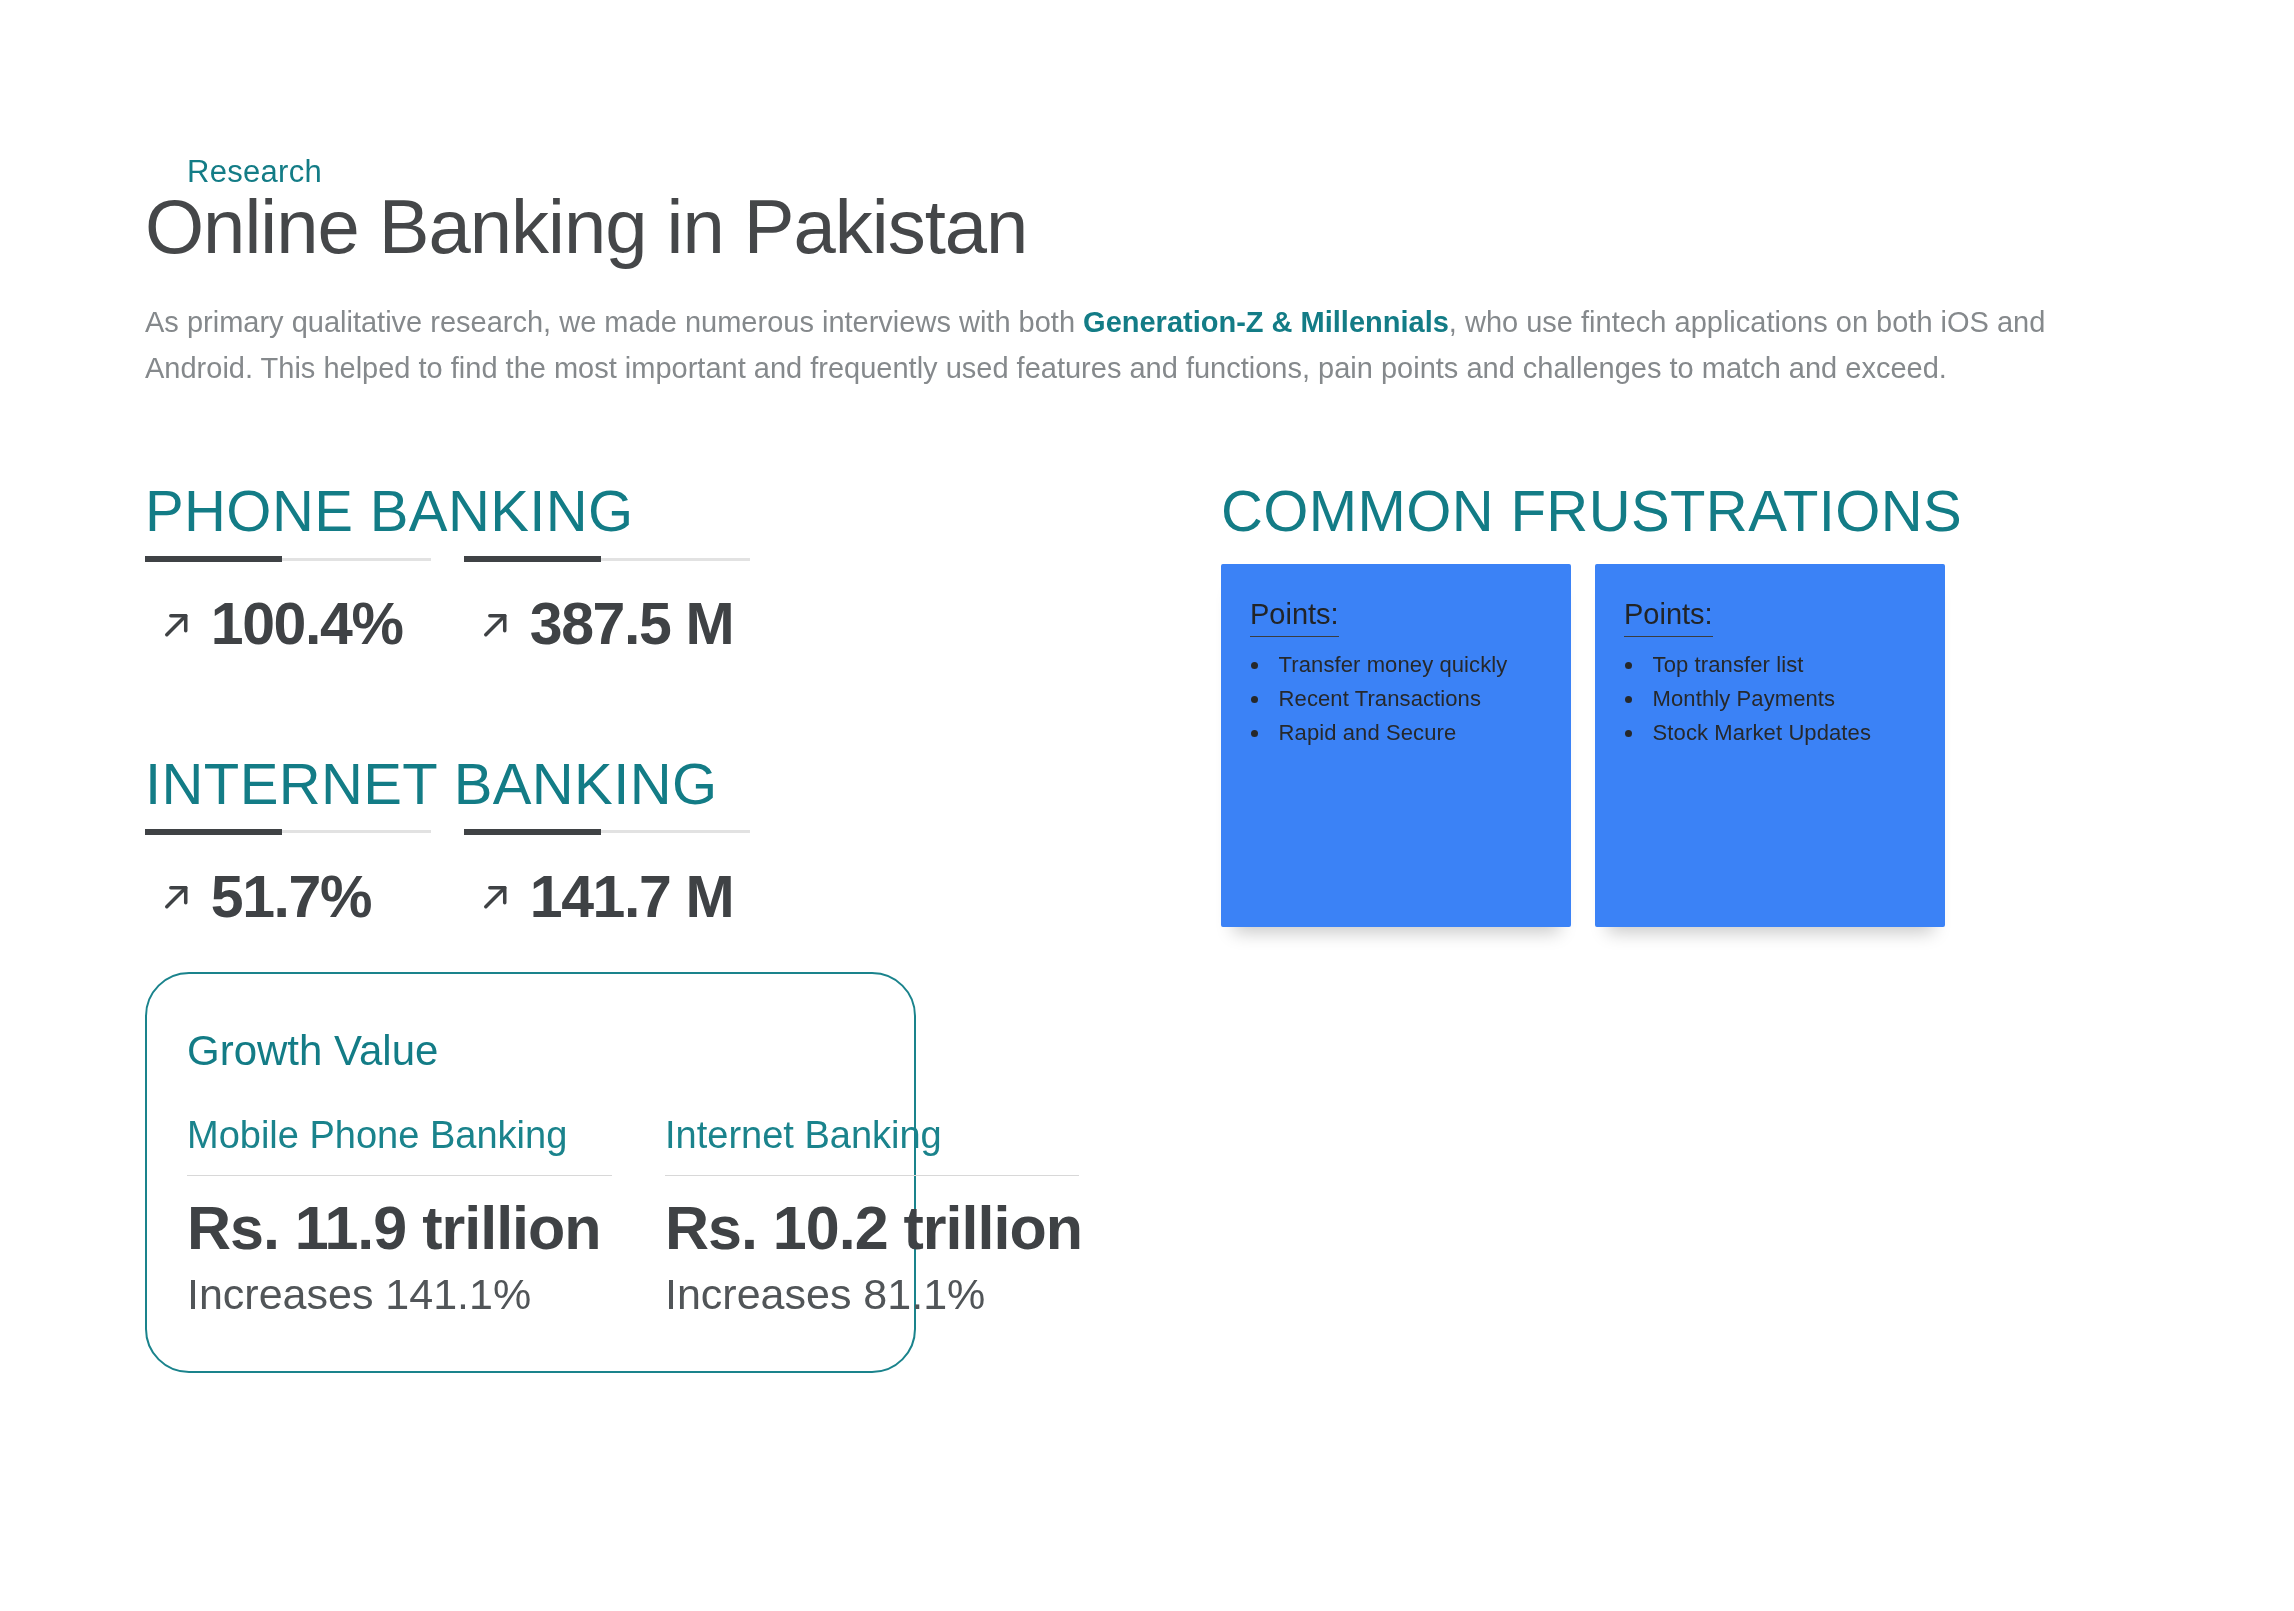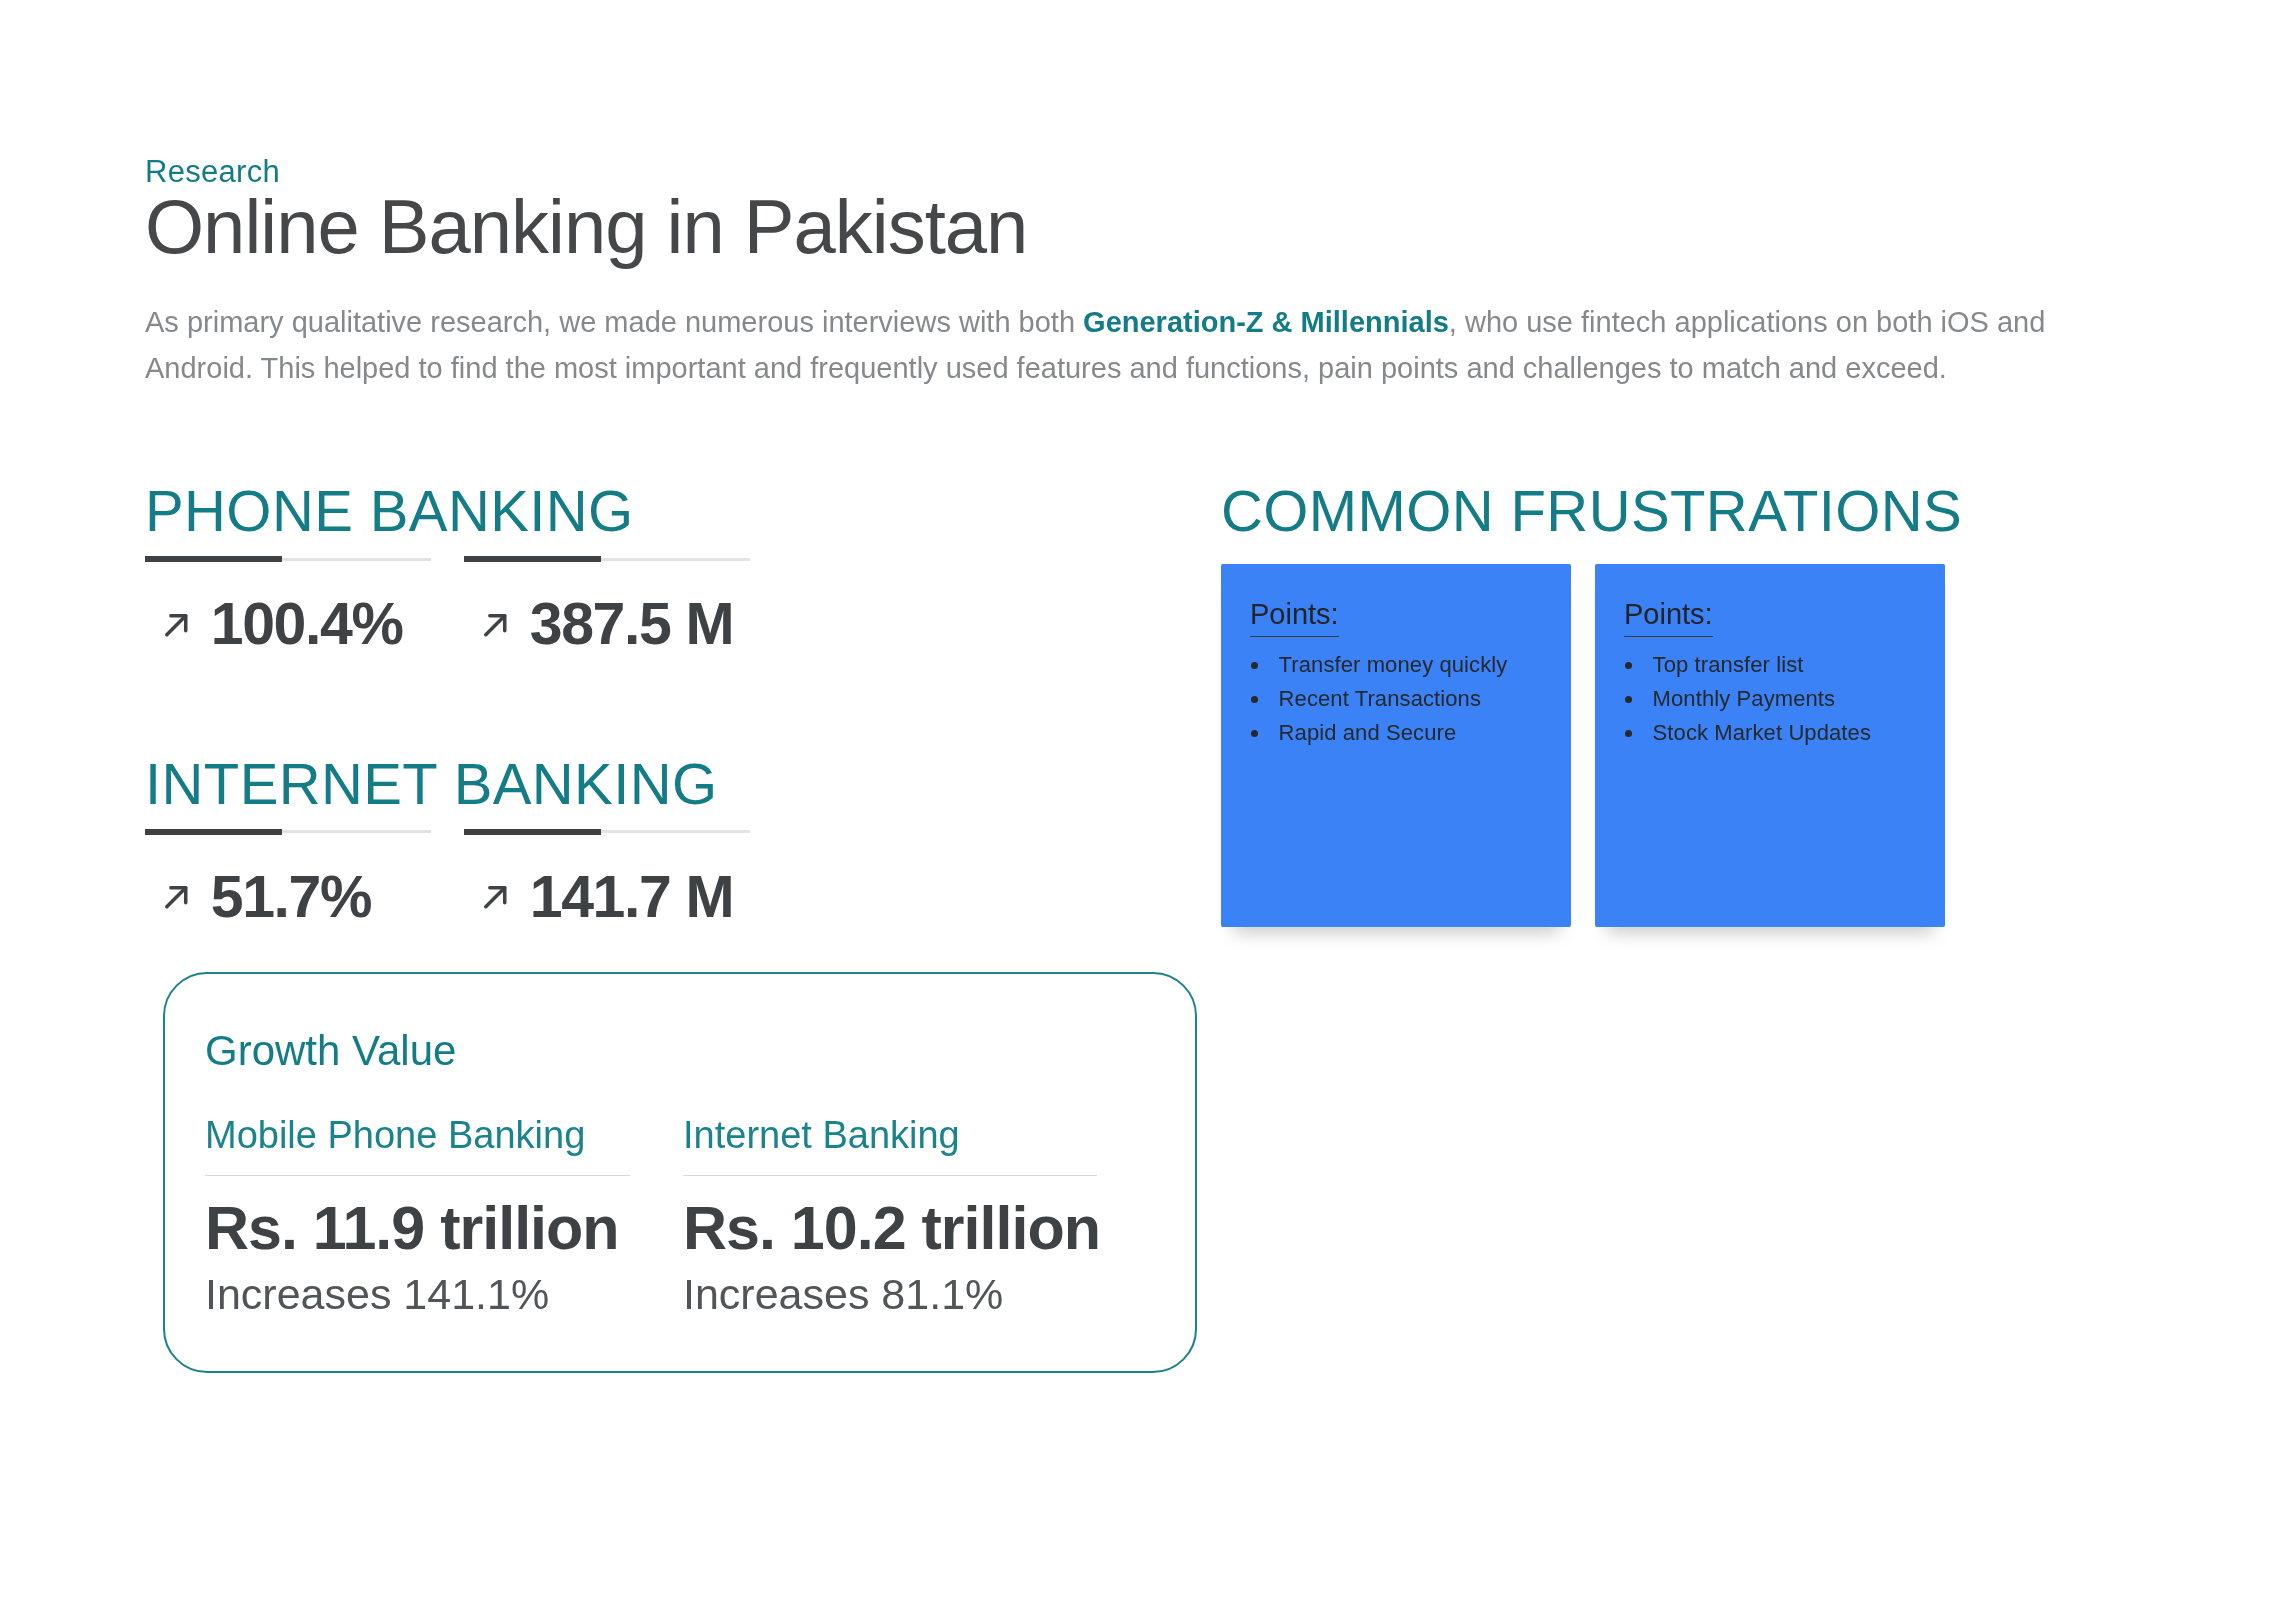--- a/index.html
+++ b/index.html
@@ -6,21 +6,21 @@
   html,body { background:#ffffff; }
   body {
     width:2294px; height:1612px; overflow:hidden;
     font-family:"Liberation Sans", sans-serif;
     -webkit-font-smoothing:antialiased;
   }
   .container { padding:156px 0 0 145px; }
 
   .eyebrow {
     font-size:31px; font-weight:500; line-height:1;
-    color:#137C86; letter-spacing:0.3px;
+    color:#137C86; letter-spacing:0.3px;margin-left:42px;
   }
   h1.page-title {
     font-size:76px; font-weight:500;
     color:#454749; line-height:1.05; letter-spacing:-1px;
   }
   .intro {
     margin-top:32.5px; max-width:1921px;
     font-size:29px; line-height:46px; font-weight:400;
     color:#85898C;
   }
@@ -44,24 +44,23 @@
   .stat-value {
     margin-top:29px; display:flex; align-items:center; gap:18px;
     padding-left:15.3px;
     font-size:59px; font-weight:700; color:#3F4245;
     line-height:1.15; letter-spacing:-1.4px; white-space:nowrap;
   }
   .arrow-icon { flex:none; display:block; }
   .arrow-icon svg { width:32.5px; height:32.5px; display:block; }
 
   .growth-box {
-    margin-top:41px; width:1034px; height:401px;
+    margin-top:41px; width:771px; height:401px;
     border:2.4px solid #1A838C; border-radius:44px;
     padding:54px 40px 0 40px;
-    margin-left:18px;
   }
   .growth-title { font-size:42px; font-weight:500; color:#137C86; line-height:1.1; }
   .growth-cols { display:flex; margin-top:40px;align-items:center; }
   .growth-col { flex:none; }
   .growth-col.c0 { width:425px; margin-right:53px; }
   .growth-col.c1 { width:414px; }
   .g-label { font-size:38px; font-weight:500; color:#1A838C; line-height:1.1; }
   .g-divider { margin-top:19px; border-top:1.9px solid #D8D8D8; height:0; }
   .g-value {
     margin-top:17px; font-size:61px; font-weight:700;

